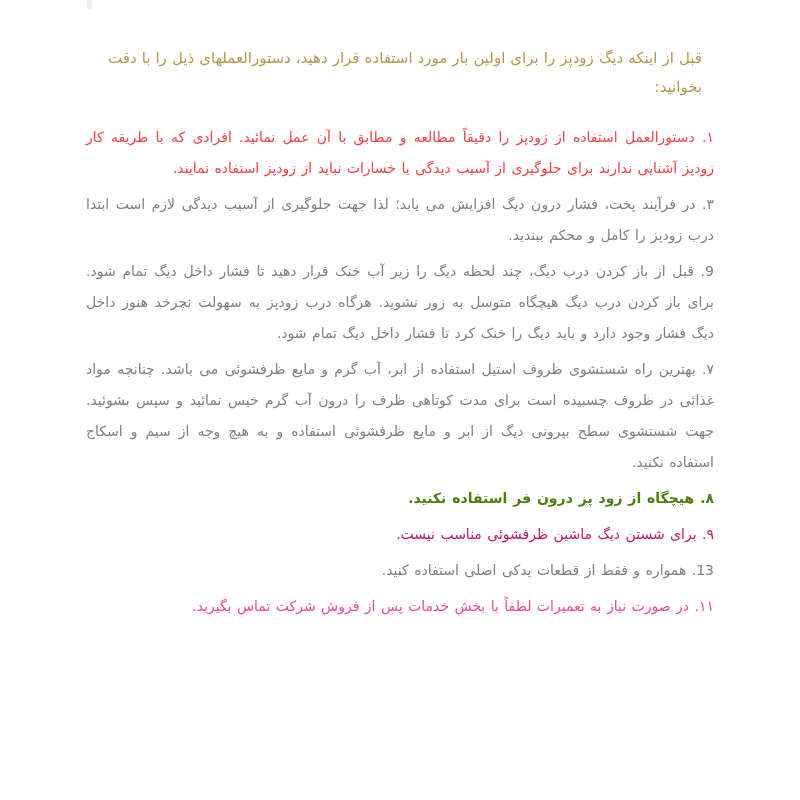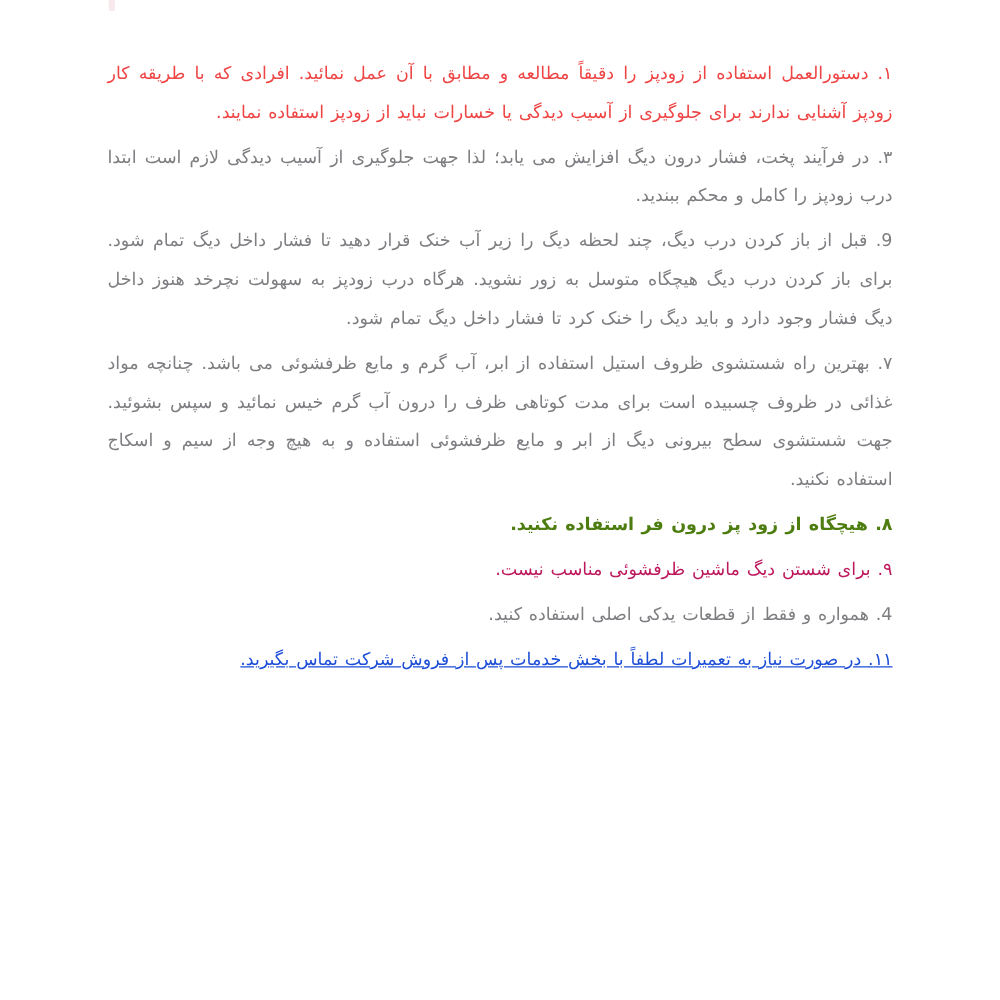--- a/index.html
+++ b/index.html
@@ -43,22 +43,23 @@
     margin: 0 0 5px 0;
     word-spacing: 1px;
   }
 </style>
 </head>
 <body style="background: rgb(255, 255, 255);">
 
 <div class="crop-mark" style="background: rgb(248, 233, 236);"></div>
 
 <div class="page">
+  <h1 class="heading" style="color: rgb(178, 152, 78);">قبل از اینکه دیگ زودپز را برای اولین بار مورد استفاده قرار دهید، دستورالعملهای ذیل را با دقت بخوانید:</h1>
 
   <p class="item" style="color: #ef4444;">۱. دستورالعمل استفاده از زودپز را دقیقاً مطالعه و مطابق با آن عمل نمائید. افرادی که با طریقه کار زودپز آشنایی ندارند برای جلوگیری از آسیب دیدگی یا خسارات نباید از زودپز استفاده نمایند.</p>
   <p class="item" style="color: rgb(126, 126, 130);">۳. در فرآیند پخت، فشار درون دیگ افزایش می یابد؛ لذا جهت جلوگیری از آسیب دیدگی لازم است ابتدا درب زودپز را کامل و محکم ببندید.</p>
   <p class="item" style="color: rgb(126, 126, 130);">9. قبل از باز کردن درب دیگ، چند لحظه دیگ را زیر آب خنک قرار دهید تا فشار داخل دیگ تمام شود. برای باز کردن درب دیگ هیچگاه متوسل به زور نشوید. هرگاه درب زودپز به سهولت نچرخد هنوز داخل دیگ فشار وجود دارد و باید دیگ را خنک کرد تا فشار داخل دیگ تمام شود.</p>
   <p class="item" style="color: rgb(126, 126, 130);">۷. بهترین راه شستشوی ظروف استیل استفاده از ابر، آب گرم و مایع ظرفشوئی می باشد. چنانچه مواد غذائی در ظروف چسبیده است برای مدت کوتاهی ظرف را درون آب گرم خیس نمائید و سپس بشوئید. جهت شستشوی سطح بیرونی دیگ از ابر و مایع ظرفشوئی استفاده و به هیچ وجه از سیم و اسکاج استفاده نکنید.</p>
   <p class="item" style="color: #4d7c0f; font-weight: bold;">۸. هیچگاه از زود پز درون فر استفاده نکنید.</p>
   <p class="item" style="color: #be185d;">۹. برای شستن دیگ ماشین ظرفشوئی مناسب نیست.</p>
-  <p class="item" style="color: rgb(126, 126, 130);">4. همواره و فقط از قطعات یدکی اصلی استفاده کنید.</p>
-  <p class="item" style="color: #1d4ed8; text-decoration: underline;">۱۱. در صورت نیاز به تعمیرات لطفاً با بخش خدمات پس از فروش شرکت تماس بگیرید.</p>
+  <p class="item" style="color: rgb(126, 126, 130);">13. همواره و فقط از قطعات یدکی اصلی استفاده کنید.</p>
+  <p class="item" style="color: #ec4899;">۱۱. در صورت نیاز به تعمیرات لطفاً با بخش خدمات پس از فروش شرکت تماس بگیرید.</p>
 </div>
 
 </body></html>

